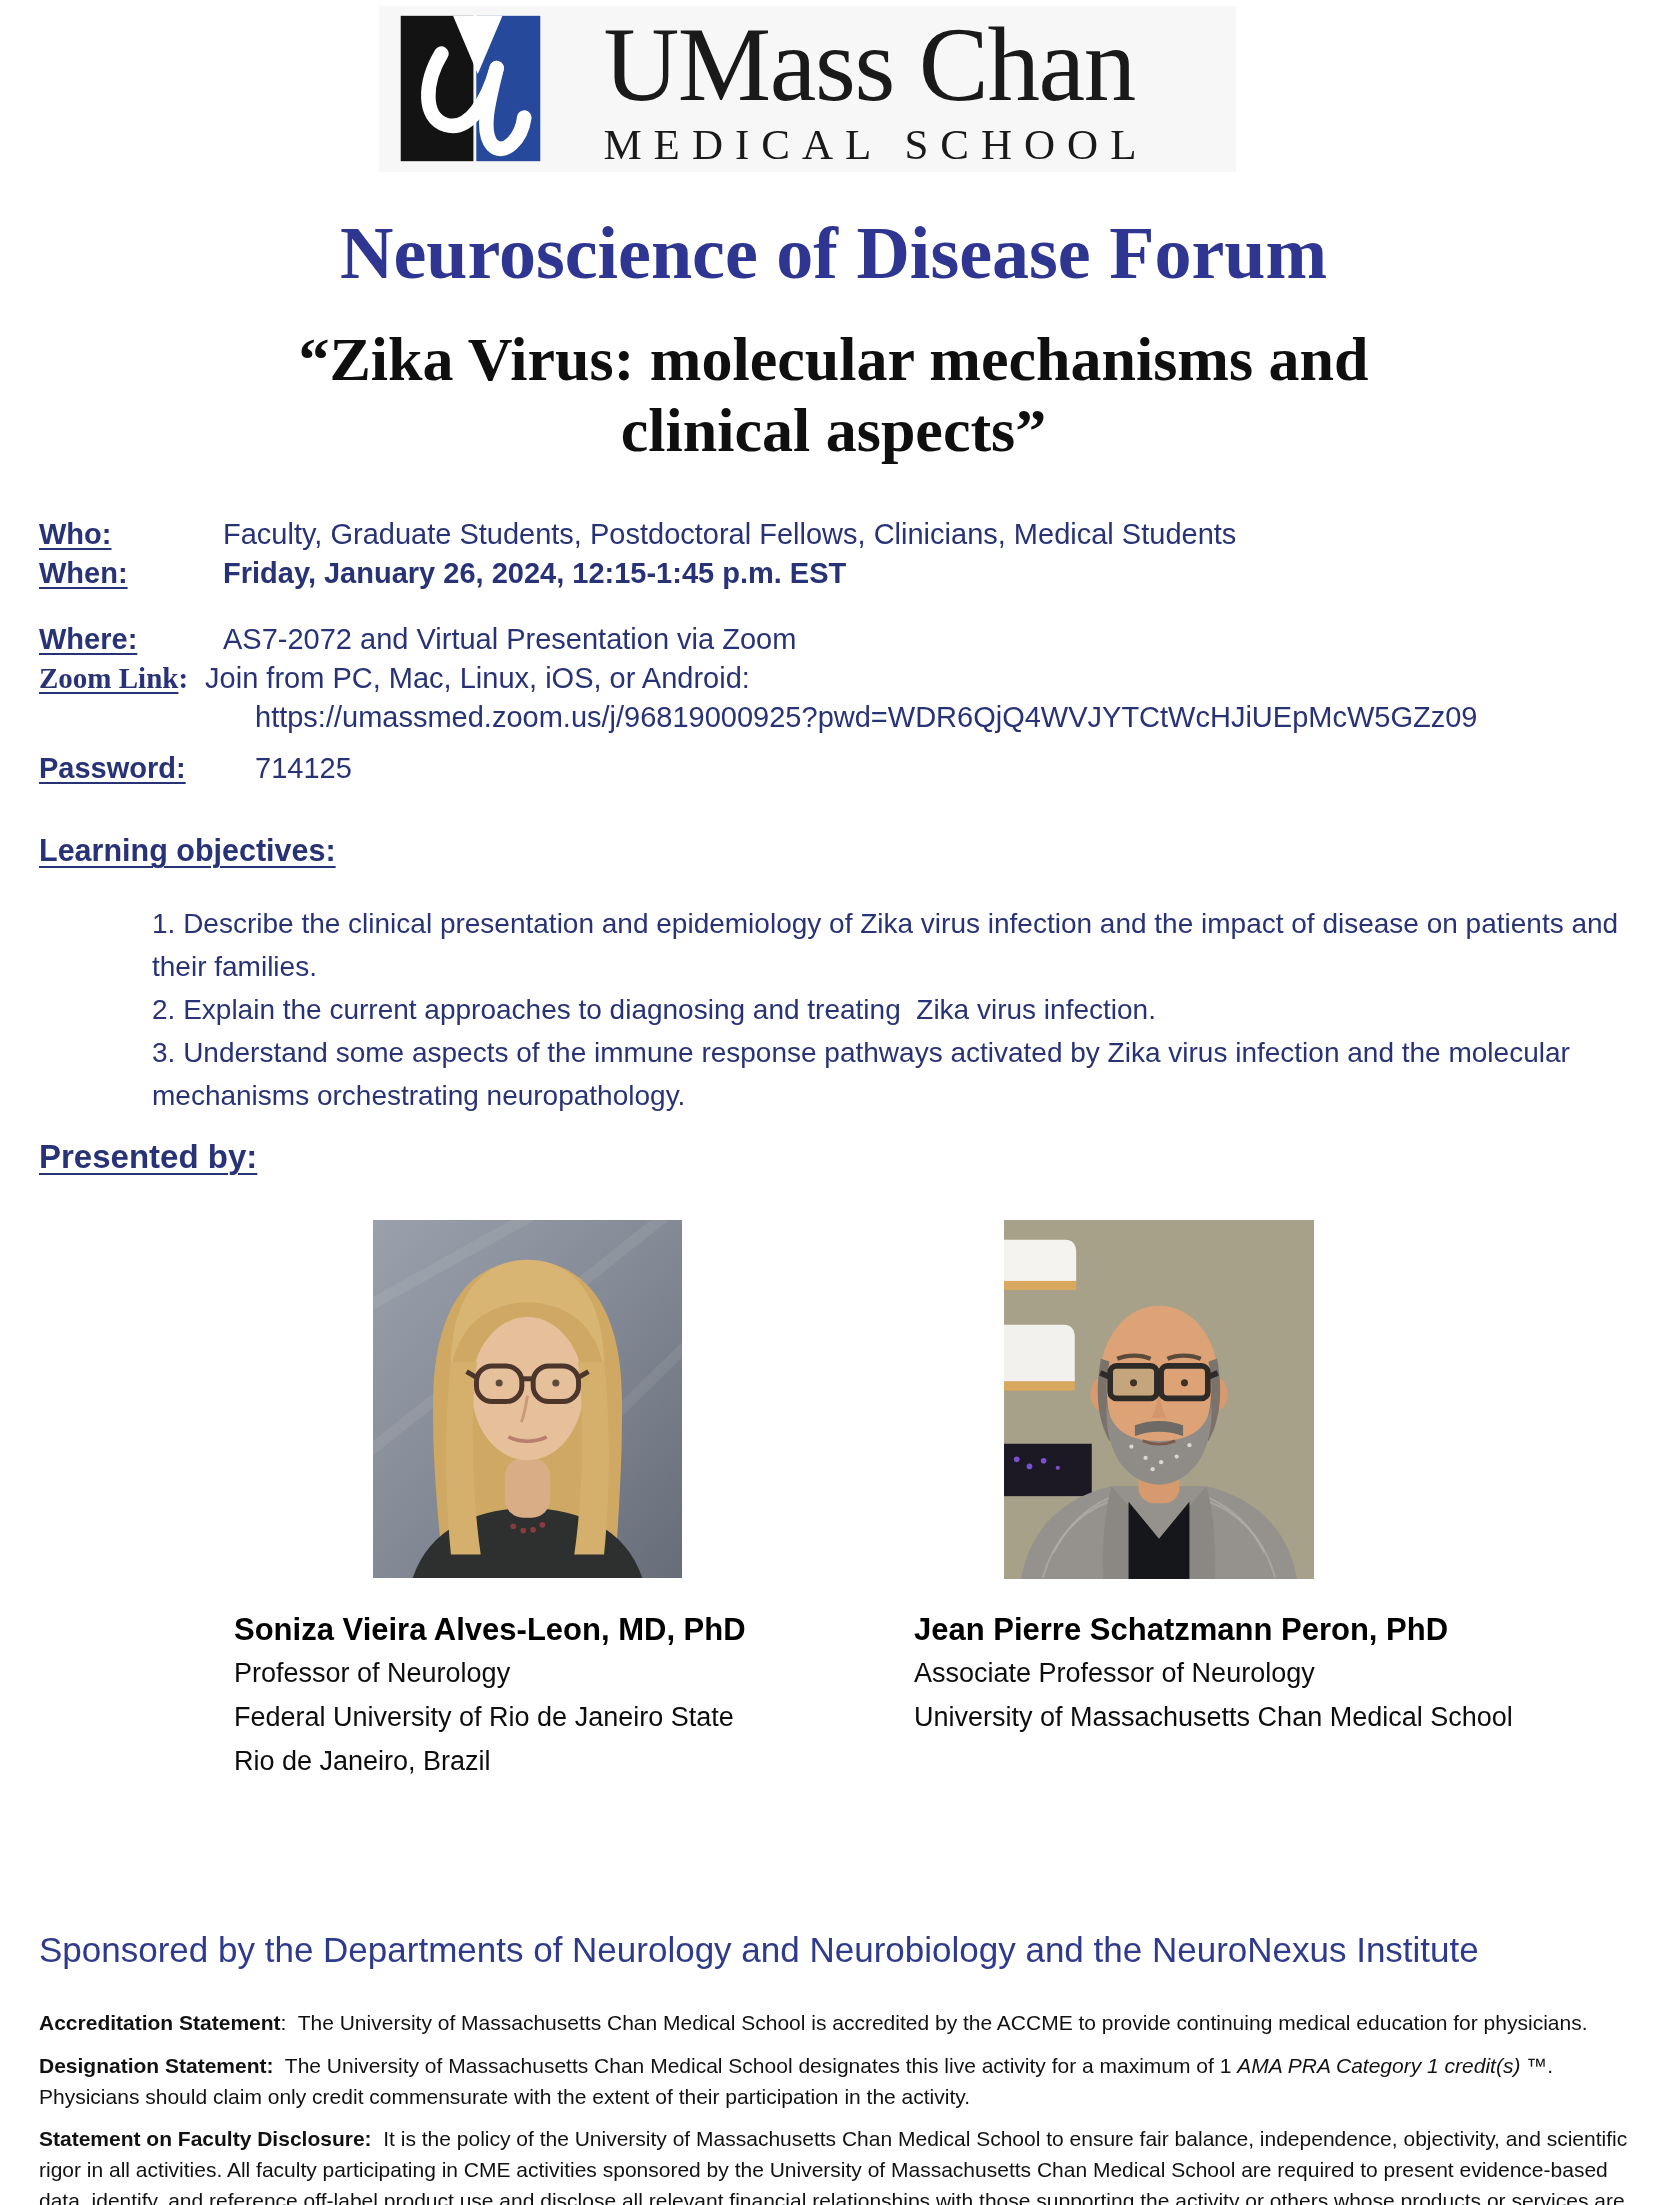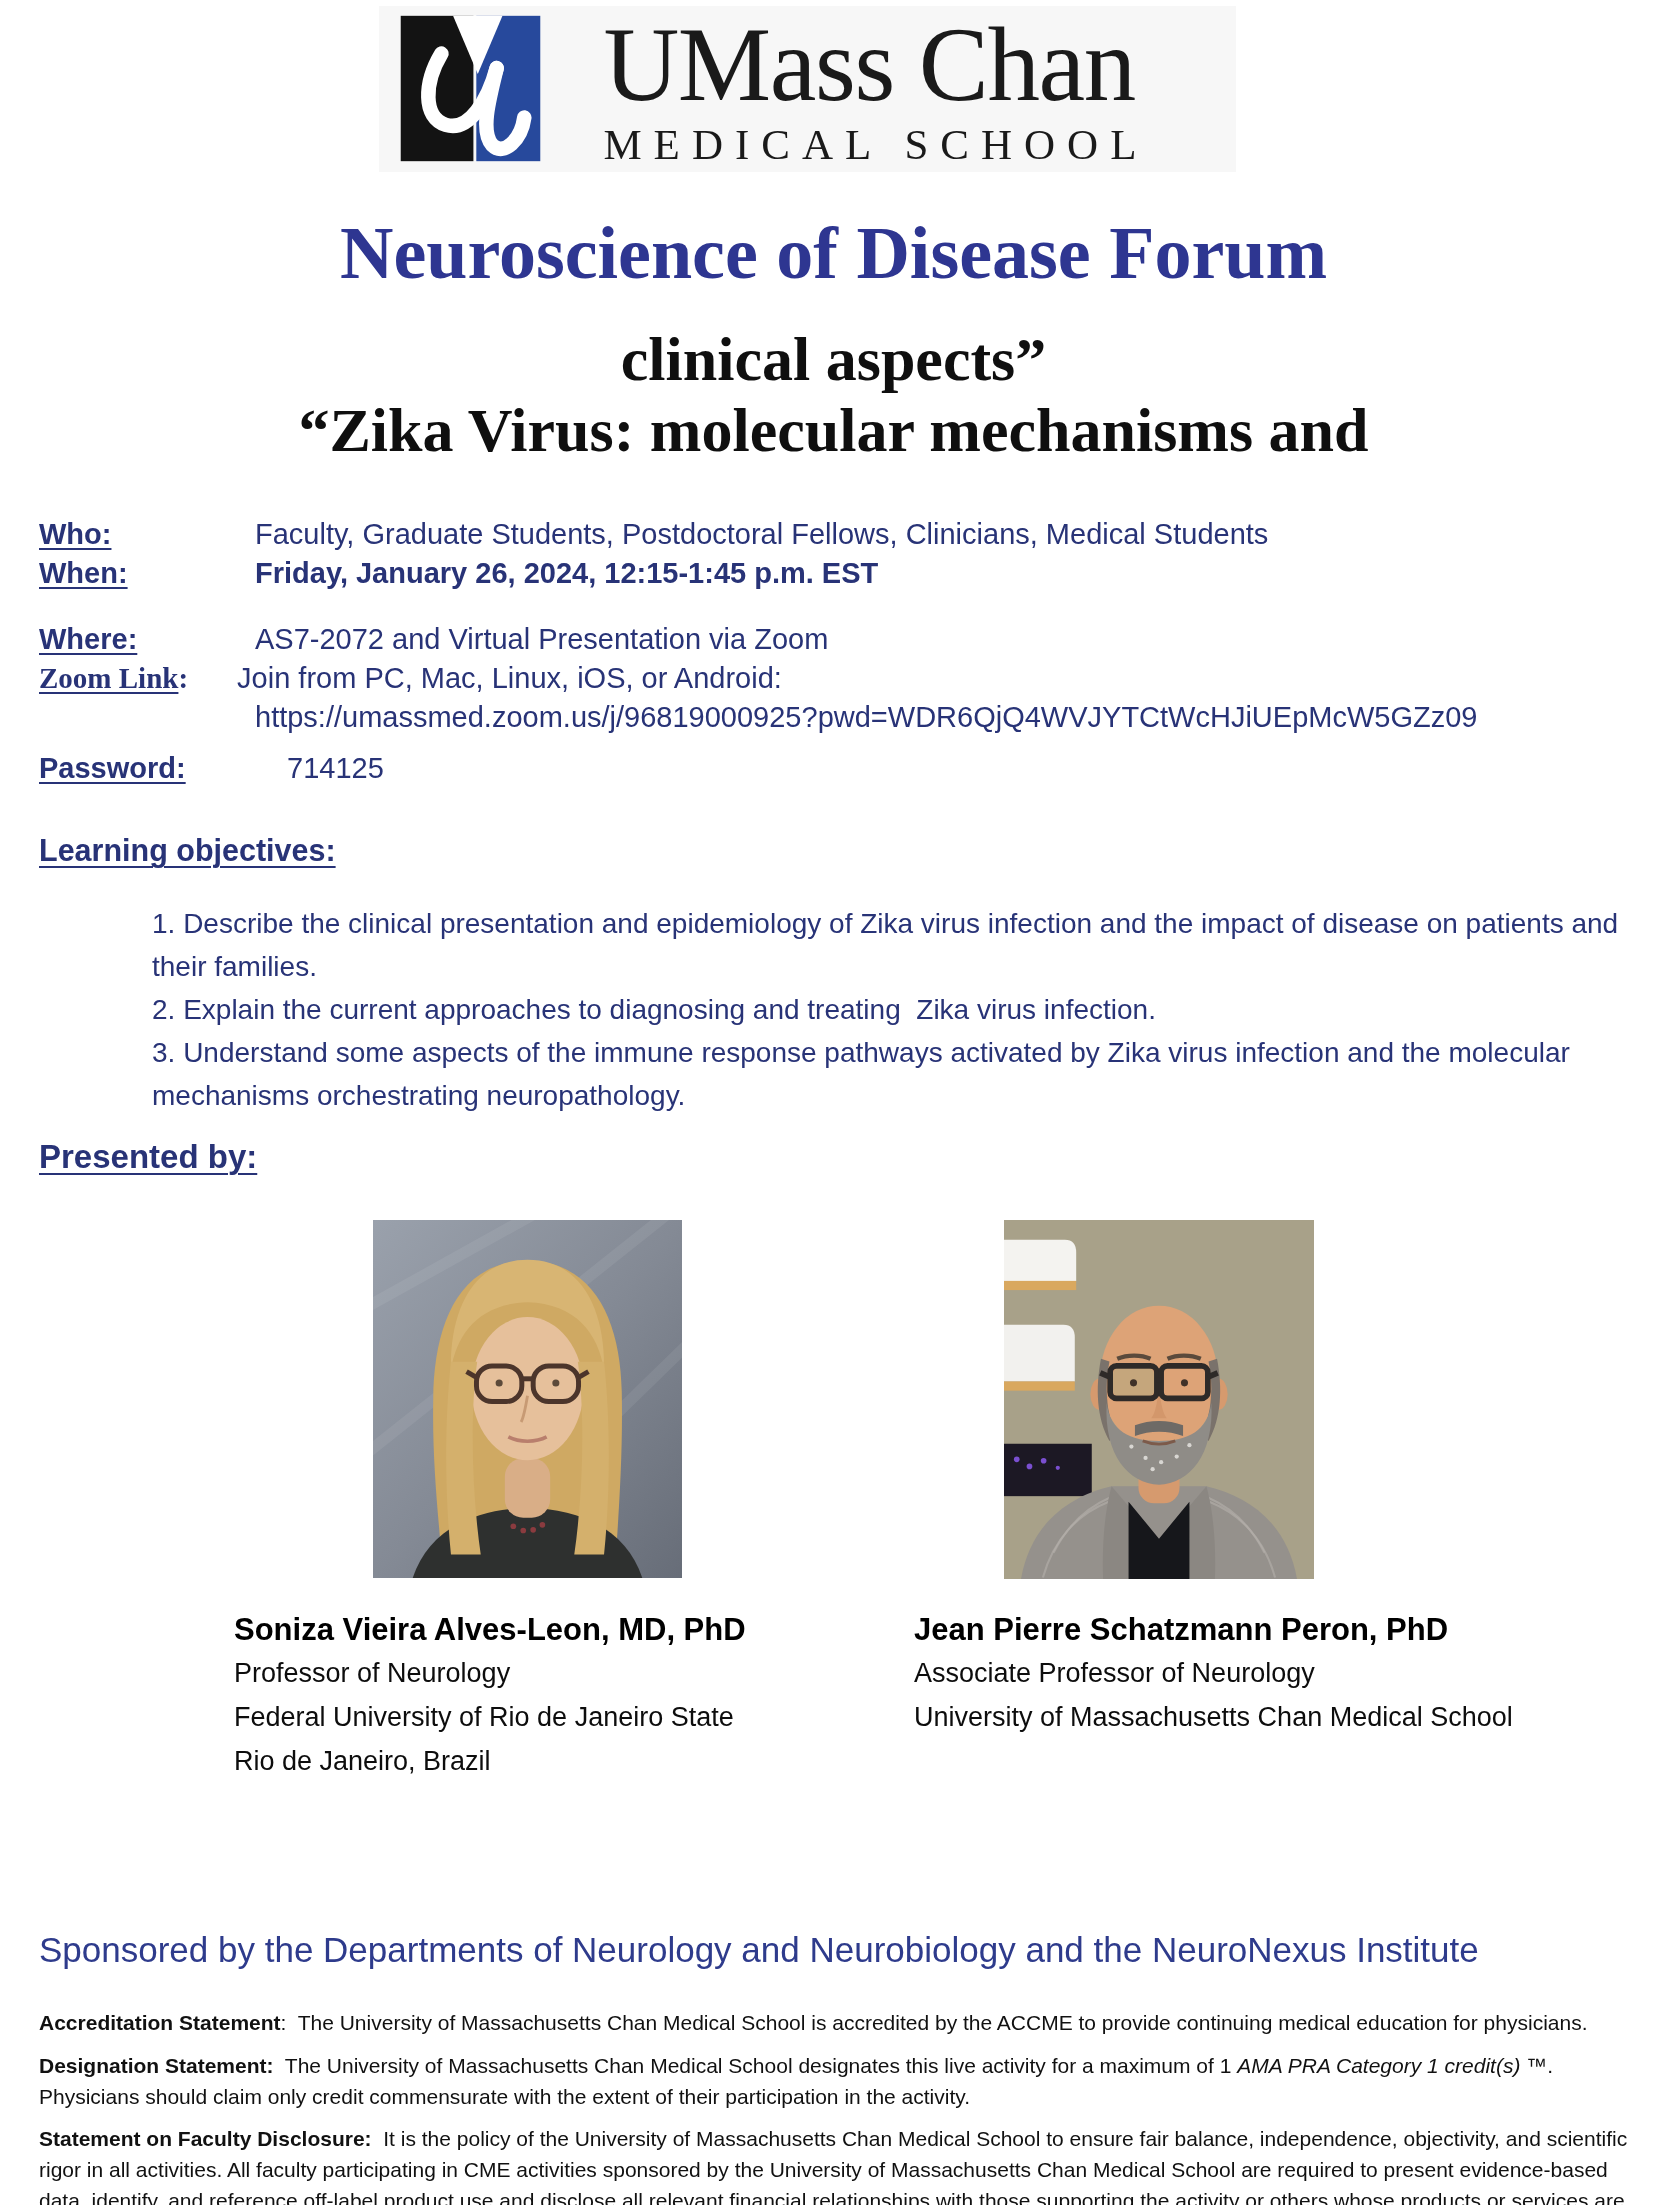--- a/index.html
+++ b/index.html
@@ -53,21 +53,21 @@
   .event-title{
     margin-top:30px;
     text-align:center;
     font-family:"Liberation Serif",serif;
     font-weight:bold;
     font-size:62px;line-height:1.15;
     color:#0f0f0f;
   }
   
   .info{margin:48px 0 0 39px;color:var(--navy);font-size:29px;}
-  .info-row{display:flex;line-height:39px;white-space:pre-wrap;gap:32px;}
+  .info-row{display:flex;line-height:39px;white-space:pre-wrap;}
   .info-row.gap{margin-top:27px;}
   .info-label{flex:0 0 184px;font-weight:bold;}
   .info-label .ul{text-decoration:underline;text-decoration-thickness:2.1px;text-underline-offset:4.3px;}
   .info-label.wide{flex:0 0 216px;}
   .zoom-row .info-label{flex:0 0 auto;margin-right:17px;font-family:Liberation Serif, serif;}
   .info-value{white-space:pre-wrap;}
   .info-value.bold{font-weight:bold;}
   .info-url{margin-left:216px;line-height:39px;}
   .info-row.pw{margin-top:12.8px;}
   
@@ -133,22 +133,22 @@
     </svg>
     <div class="logo-text">
       <div class="logo-name">UMass Chan</div>
       <div class="logo-subname">MEDICAL SCHOOL</div>
     </div>
   </div>
 
   <div class="page-title">Neuroscience of Disease Forum</div>
 
   <div class="event-title">
+    <div>“Zika Virus: molecular mechanisms and</div>
     <div>clinical aspects”</div>
-    <div>“Zika Virus: molecular mechanisms and</div>
   </div>
 
   <div class="info">
     <div class="info-row">
       <span class="info-label"><span class="ul">Who:</span></span>
       <span class="info-value">Faculty, Graduate Students, Postdoctoral Fellows, Clinicians, Medical Students</span>
     </div>
     <div class="info-row">
       <span class="info-label"><span class="ul">When:</span></span>
       <span class="info-value bold">Friday, January 26, 2024, 12:15-1:45 p.m. EST</span>

